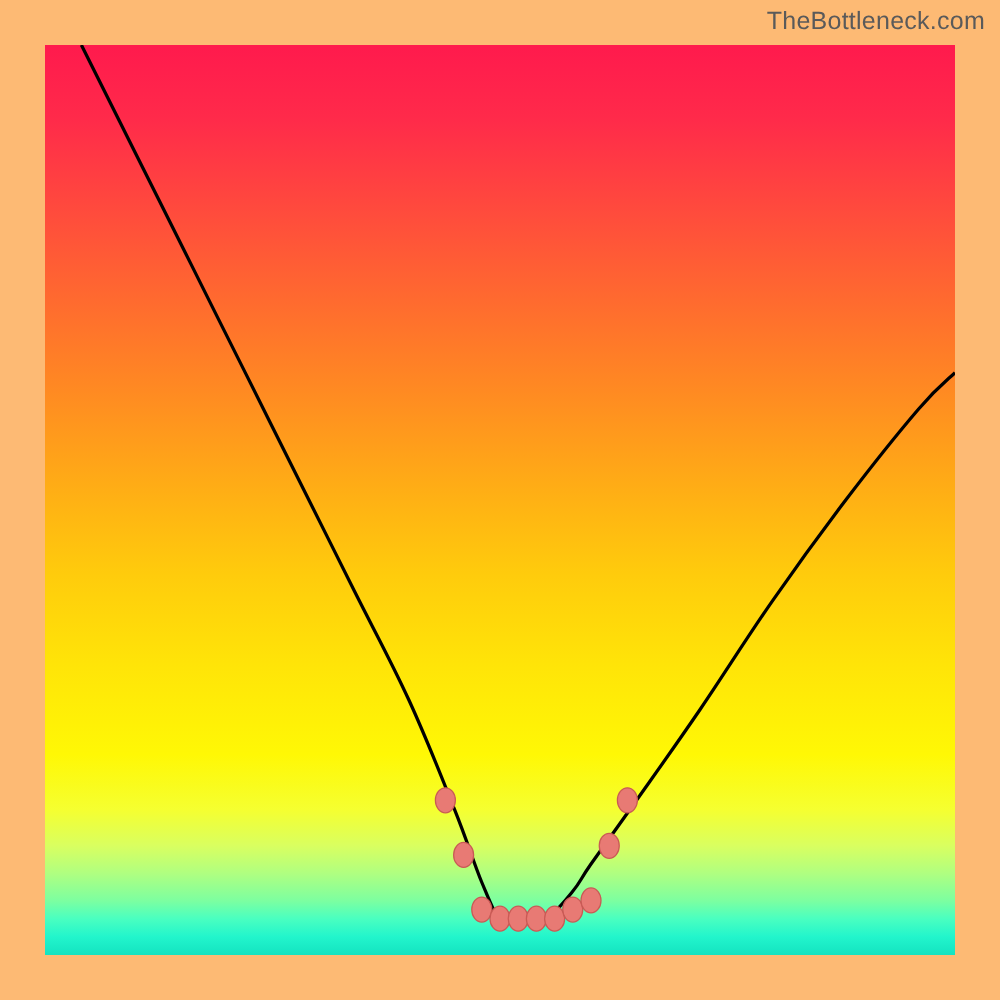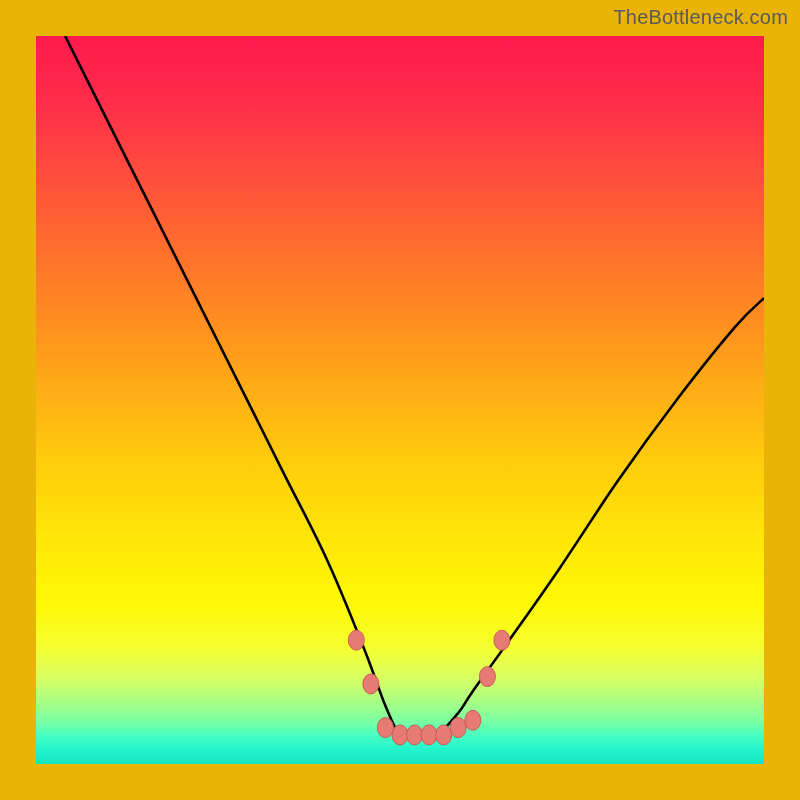--- a/index.html
+++ b/index.html
@@ -8,21 +8,21 @@
     width: 800px;
     height: 800px;
     overflow: hidden;
     background: #000;
     font-family: Arial, Helvetica, sans-serif;
   }
   .frame {
     position: relative;
     width: 800px;
     height: 800px;
-    background: #eab308;
+    background: #fdba74;
   }
   .plot-area {
     position: absolute;
     left: 36px;
     top: 36px;
     width: 728px;
     height: 728px;
     background: linear-gradient(to bottom,
       #ff1a4d 0%,
       #ff2a4a 8%,

